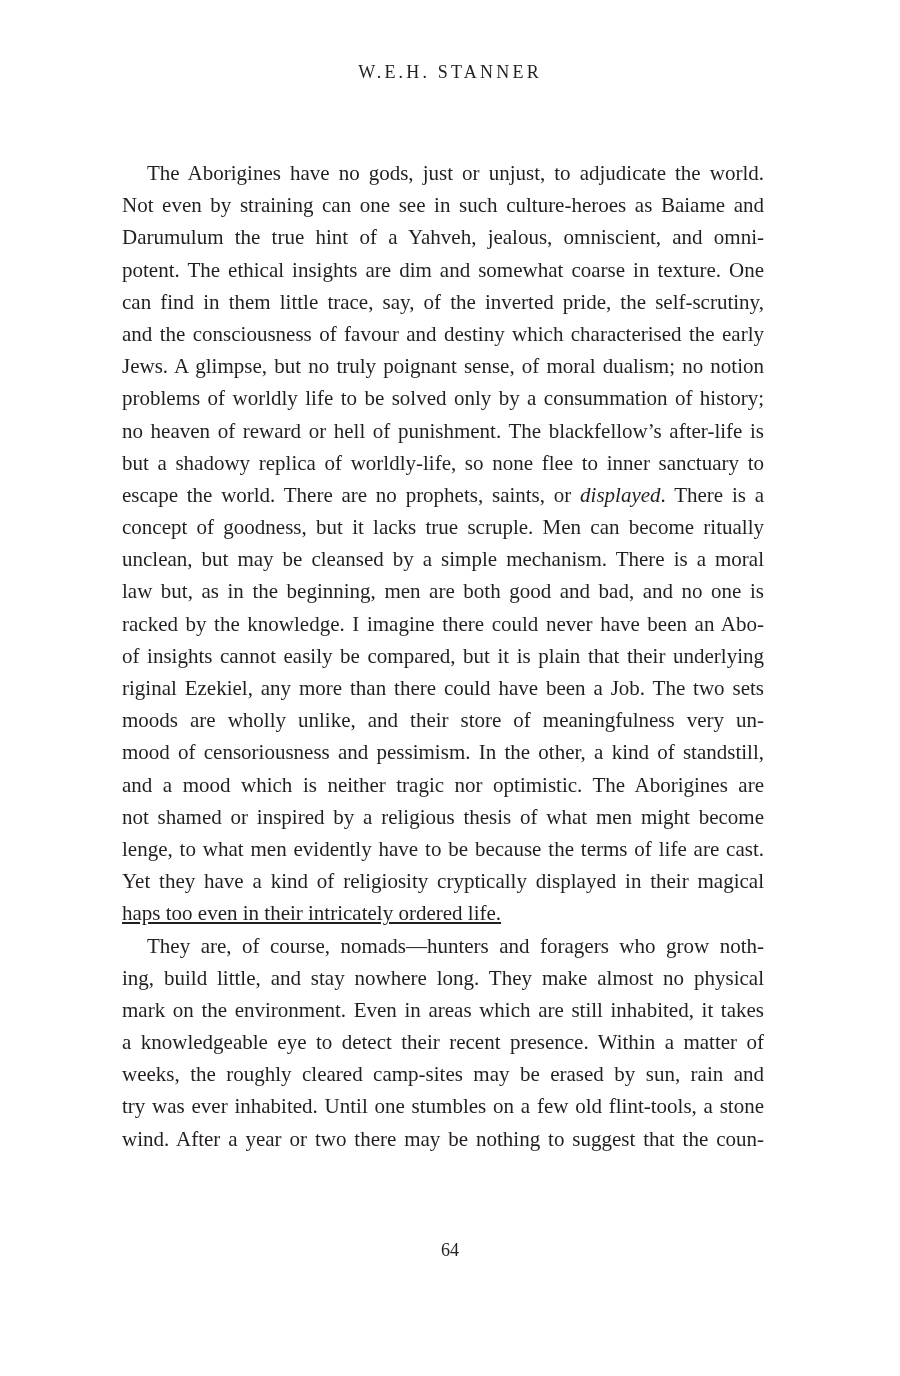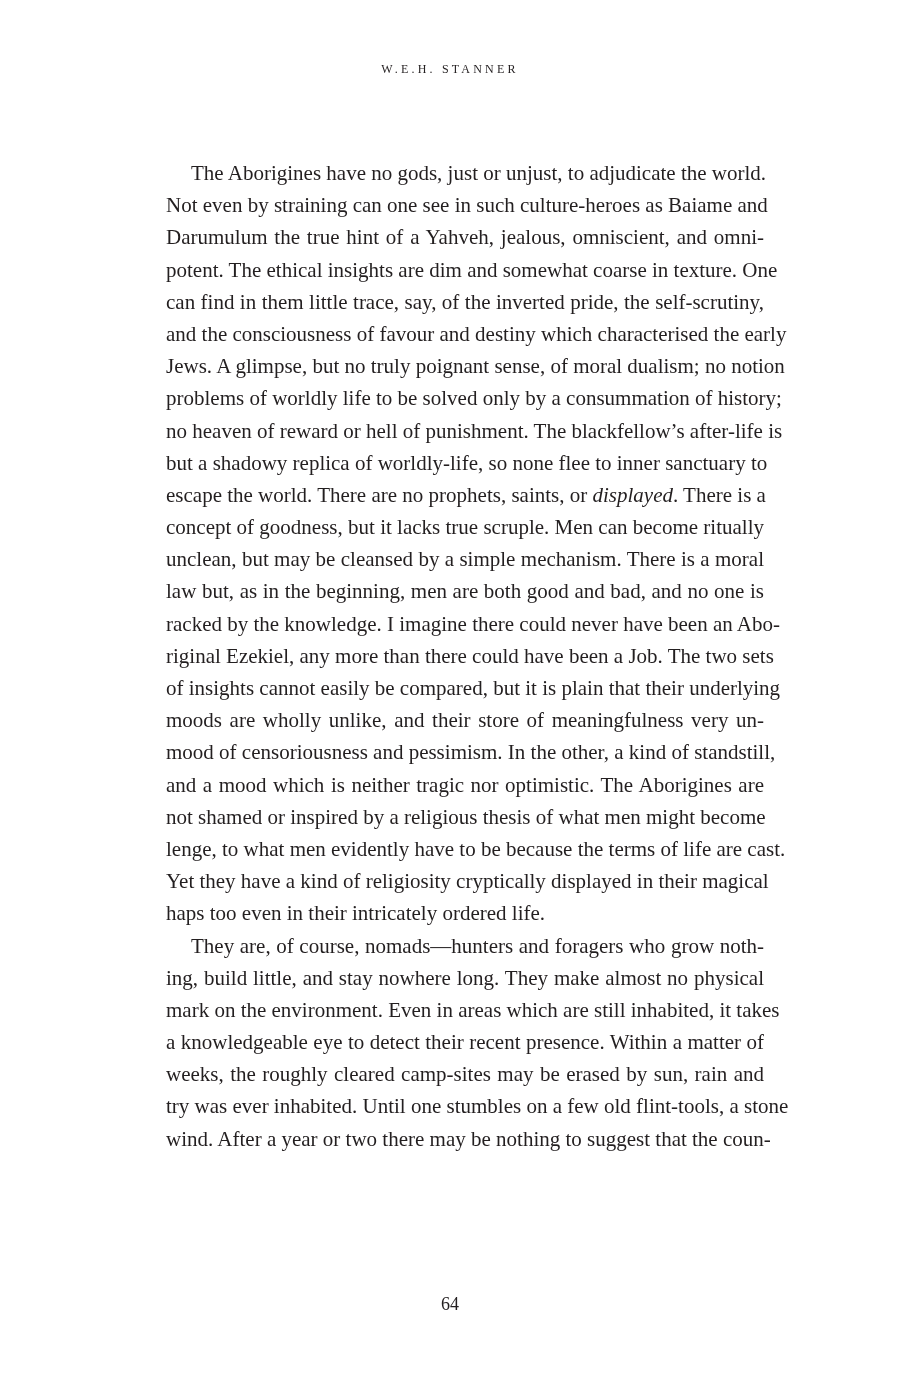--- a/index.html
+++ b/index.html
@@ -14,49 +14,49 @@
     overflow: hidden;
     color: #231f20;
     font-family: "Liberation Serif", "DejaVu Serif", serif;
   }
   .running-head {
     position: absolute;
     top: 62px;
     left: 0;
     width: 900px;
     text-align: center;
-    font-size: 12px;
+    font-size: 18px;
     letter-spacing: 3.2px;
     color: #231f20;
   }
   .text-block {
     position: absolute;
     left: 122px;
     top: 157px;
     width: 642px;
   }
   .line {
     display: block;
     height: 32.2px;
     line-height: 32.2px;
     font-size: 21px;
     white-space: nowrap;
     text-align: justify;
     text-align-last: justify;
-    margin-left: 44px;
   }
   .line.indent {
     padding-left: 25px;
   }
   .line.last {
     text-align-last: left;
+    text-decoration: underline;
   }
   .page-number {
     position: absolute;
-    top: 1294px;
+    top: 1240px;
     left: 0;
     width: 900px;
     text-align: center;
     font-size: 18px;
     color: #231f20;
   }
   em { font-style: italic; }
 </style>
 </head>
 <body>
@@ -73,22 +73,22 @@
     <span class="line">and the consciousness of favour and destiny which characterised the early</span>
     <span class="line">Jews. A glimpse, but no truly poignant sense, of moral dualism; no notion</span>
     <span class="line">problems of worldly life to be solved only by a consummation of history;</span>
     <span class="line">no heaven of reward or hell of punishment. The blackfellow’s after-life is</span>
     <span class="line">but a shadowy replica of worldly-life, so none flee to inner sanctuary to</span>
     <span class="line"><span>escape the world. There are no prophets, saints, or </span><em>displayed</em><span>. There is a</span></span>
     <span class="line">concept of goodness, but it lacks true scruple. Men can become ritually</span>
     <span class="line">unclean, but may be cleansed by a simple mechanism. There is a moral</span>
     <span class="line">law but, as in the beginning, men are both good and bad, and no one is</span>
     <span class="line">racked by the knowledge. I imagine there could never have been an Abo-</span>
+    <span class="line">of insights cannot easily be compared, but it is plain that their underlying</span>
     <span class="line">riginal Ezekiel, any more than there could have been a Job. The two sets</span>
-    <span class="line">of insights cannot easily be compared, but it is plain that their underlying</span>
     <span class="line">moods are wholly unlike, and their store of meaningfulness very un-</span>
     <span class="line">mood of censoriousness and pessimism. In the other, a kind of standstill,</span>
     <span class="line">and a mood which is neither tragic nor optimistic. The Aborigines are</span>
     <span class="line">not shamed or inspired by a religious thesis of what men might become</span>
     <span class="line">lenge, to what men evidently have to be because the terms of life are cast.</span>
     <span class="line">Yet they have a kind of religiosity cryptically displayed in their magical</span>
     <span class="line last">haps too even in their intricately ordered life.</span>
   </div>
   <div class="paragraph">
     <span class="line indent">They are, of course, nomads—hunters and foragers who grow noth-</span>

